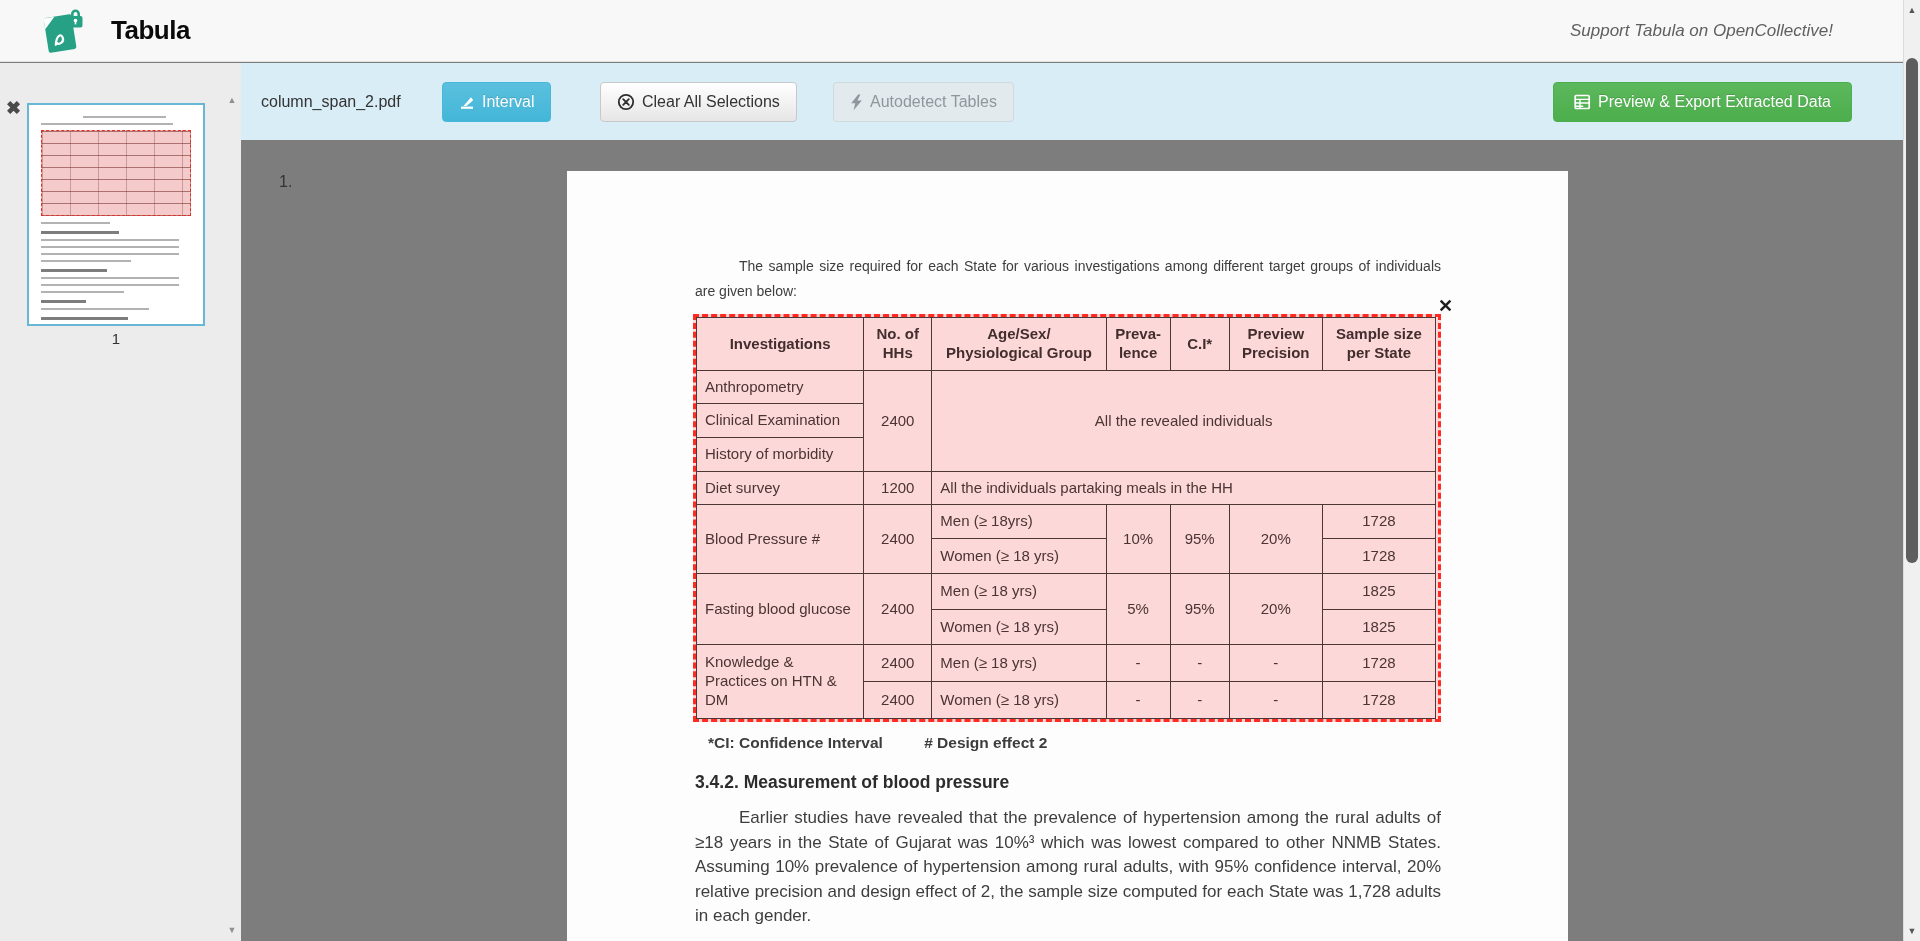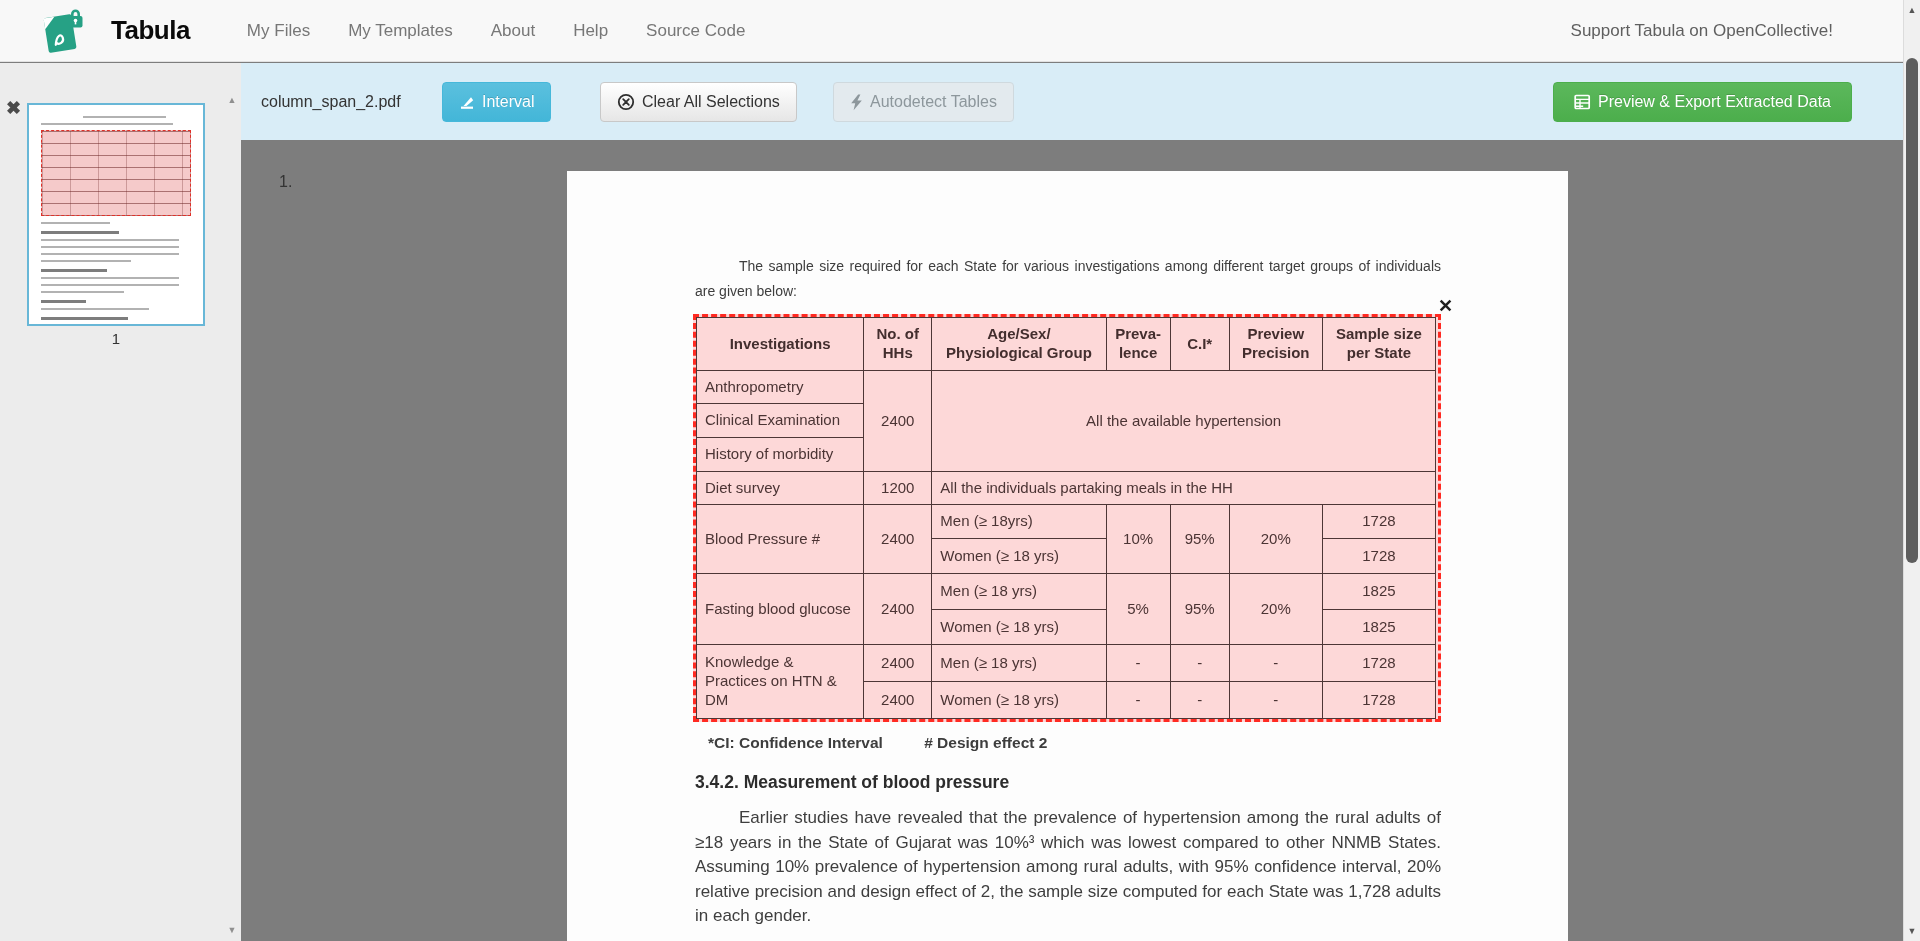--- a/index.html
+++ b/index.html
@@ -14,21 +14,21 @@
     position:absolute; left:0; top:0; width:1903px; height:62px;
     background:#f8f8f8; border-bottom:1px solid #e2e2e2;
     display:flex; align-items:center; z-index:30;
   }
   .brand { display:flex; align-items:center; gap:25px; margin-left:40px; cursor:pointer; }
   .brand-text { font-size:26px; font-weight:700; color:#0a0a0a; letter-spacing:-0.5px; }
   .nav-links { display:flex; align-items:center; margin-left:38px; height:100%; }
   .nav-link { font-size:17px; color:#777; padding:0 19px; text-decoration:none; cursor:pointer; line-height:62px; }
   .support {
     position:absolute; right:70px; top:50%; transform:translateY(-50%);
-    font-size:17px; color:#5f5f5f; text-decoration:none; cursor:pointer;
+    font-size:17px; color:#5f5f5f; text-decoration:none; cursor:pointer;font-style:italic;
   }
 
   
   .sidebar {
     position:absolute; left:0; top:63px; width:241px; height:878px;
     background:#ececec; z-index:20;
   }
   .page-close {
     position:absolute; left:6px; top:36px; font-size:18px; font-weight:700;
     color:#4b4b4b; cursor:pointer; line-height:1;
@@ -153,27 +153,20 @@
         <path d="M6 9 L17 9 L6 20 Z" fill="#ffffff"></path>
         <path d="M14 37 C16 28 21 26 22 31 C23 36 17 38 15 35" stroke="#ffffff" stroke-width="2.2" fill="none" stroke-linecap="round"></path>
       </g>
       <path d="M31 9 v-2 a4.5 4.5 0 0 1 9 0 v2 h-2.6 v-2 a1.9 1.9 0 0 0 -3.8 0 v2 Z" fill="#26a185"></path>
       <rect x="28.5" y="9" width="14" height="11.5" rx="2" fill="#26a185"></rect>
       <circle cx="35.5" cy="13.5" r="1.8" fill="#ffffff"></circle>
       <rect x="34.7" y="14" width="1.6" height="3.4" fill="#ffffff"></rect>
     </svg>
     <span class="brand-text">Tabula</span>
   </div>
-  <nav class="nav-links">
-    <a class="nav-link">My Files</a>
-    <a class="nav-link">My Templates</a>
-    <a class="nav-link">About</a>
-    <a class="nav-link">Help</a>
-    <a class="nav-link">Source Code</a>
-  </nav>
   <a class="support">Support Tabula on OpenCollective!</a>
 </header>
 
 <aside class="sidebar">
   <span class="page-close">✖</span>
   <div class="thumb">
     <div class="tl" style="width:55%;margin-left:28%;"></div>
     <div class="tl" style="width:88%;"></div>
     <div class="thumb-table"></div>
     <div class="tl" style="width:46%;"></div>
@@ -266,21 +259,21 @@
             <th>Preview
 Precision</th>
             <th>Sample size
 per State</th>
           </tr>
         </thead>
         <tbody>
           <tr style="height:33px">
             <td class="lt">Anthropometry</td>
             <td class="ct" rowspan="3">2400</td>
-            <td class="ct" rowspan="3" colspan="5">All the available hypertension</td>
+            <td class="ct" rowspan="3" colspan="5">All the revealed individuals</td>
           </tr>
           <tr style="height:34px">
             <td class="lt">Clinical Examination</td>
           </tr>
           <tr style="height:34px">
             <td class="lt">History of morbidity</td>
           </tr>
           <tr style="height:33px">
             <td class="lt">Diet survey</td>
             <td class="ct">1200</td>

